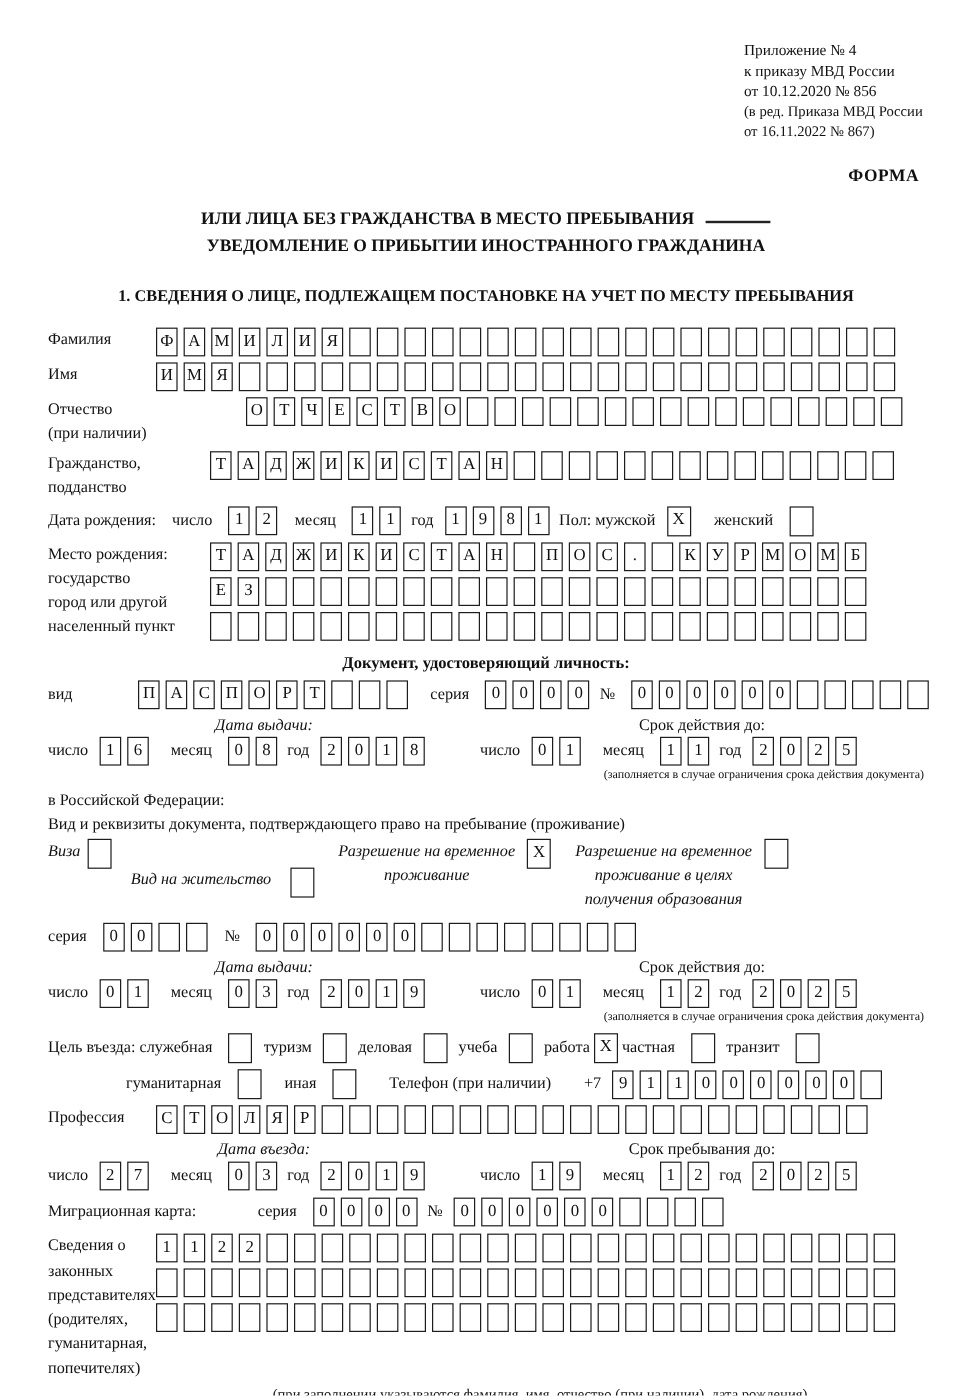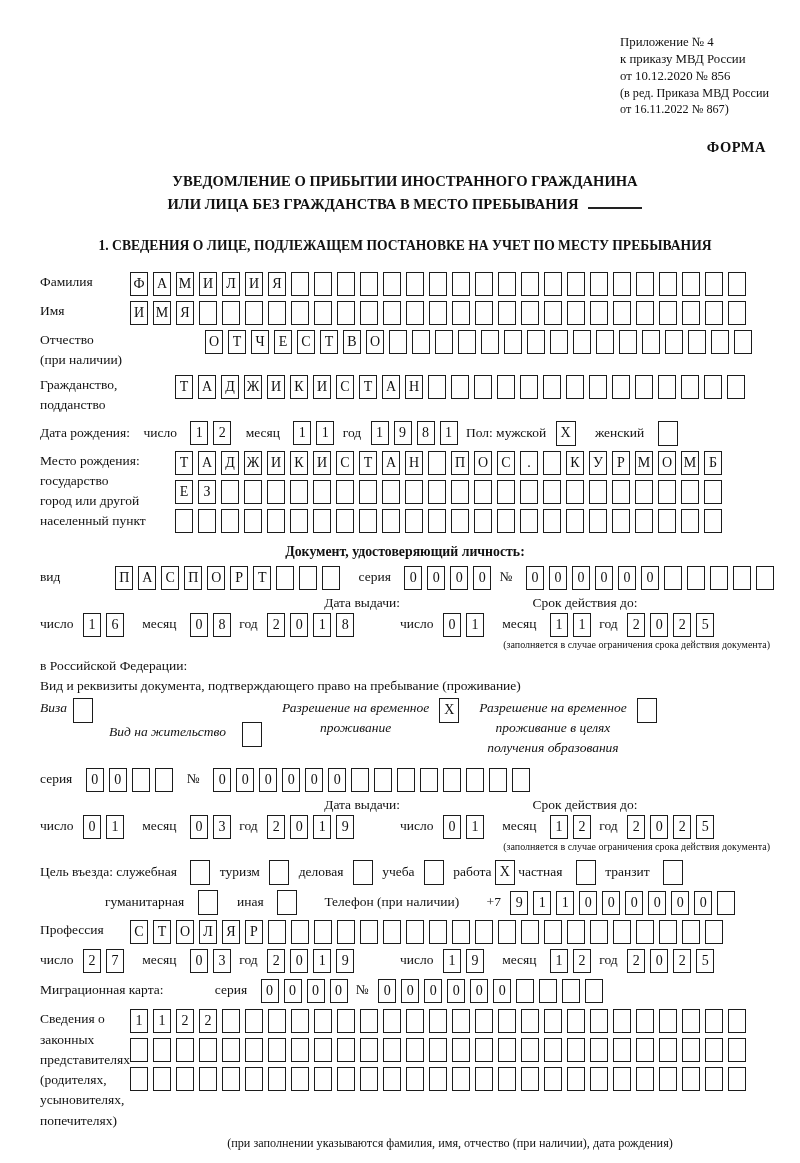--- a/index.html
+++ b/index.html
@@ -45,21 +45,21 @@
 
   .inline-row { margin-bottom:5px; white-space:nowrap; }
   .gap6 { display:inline-block; width:6px; }
   .gap10 { display:inline-block; width:10px; }
   .gap16 { display:inline-block; width:16px; }
   .gap24 { display:inline-block; width:24px; }
 
   .center-bold { text-align:center; font-weight:bold; font-size:13.8px; margin:6px 0 6px 0; }
 
   .dhead { display:flex; margin:4px 0 2px 0; }
-  .dhead .left  { width:360px; text-align:right; }
+  .dhead .left  { width:360px; text-align:center;font-style:italic; }
   .dhead .right { flex:1; text-align:center; }
   .drow { display:flex; margin-bottom:2px;align-items:flex-end; }
   .drow .left { width:360px; white-space:nowrap; }
   .drow .right { white-space:nowrap; }
   .note-right { text-align:right; font-size:10px; margin:1px 0 8px 0; }
 
   .permit-type-row { display:flex; align-items:flex-start; margin:4px 0 10px 0; }
   .permit-type-row .opt { display:flex; align-items:flex-start; }
   .permit-type-row .optlbl { text-align:center; line-height:1.5;font-style:italic; } .ml16 { margin-left:16px;margin-top:24px; } .ml20 { margin-left:20px; }
 
@@ -73,22 +73,22 @@
   <div class="req-block">
     <div>Приложение № 4</div>
     <div>к приказу МВД России</div>
     <div>от 10.12.2020 № 856</div>
     <div class="sm">(в ред. Приказа МВД России</div>
     <div class="sm">от 16.11.2022 № 867)</div>
   </div>
   <div class="forma">ФОРМА</div>
 
   <div class="title">
+    <div><span>ИЛИ ЛИЦА БЕЗ ГРАЖДАНСТВА В МЕСТО ПРЕБЫВАНИЯ</span><span class="blank-line"></span></div>
     <div>УВЕДОМЛЕНИЕ О ПРИБЫТИИ ИНОСТРАННОГО ГРАЖДАНИНА</div>
-    <div><span>ИЛИ ЛИЦА БЕЗ ГРАЖДАНСТВА В МЕСТО ПРЕБЫВАНИЯ</span><span class="blank-line"></span></div>
   </div>
 
   <div class="sec-head">1. СВЕДЕНИЯ О ЛИЦЕ, ПОДЛЕЖАЩЕМ ПОСТАНОВКЕ НА УЧЕТ ПО МЕСТУ ПРЕБЫВАНИЯ</div>
 
   <div class="row">
     <span class="lblcol w90">Фамилия</span>
     <span class="cells"><span class="cell">Ф</span><span class="cell">А</span><span class="cell">М</span><span class="cell">И</span><span class="cell">Л</span><span class="cell">И</span><span class="cell">Я</span><span class="cell"></span><span class="cell"></span><span class="cell"></span><span class="cell"></span><span class="cell"></span><span class="cell"></span><span class="cell"></span><span class="cell"></span><span class="cell"></span><span class="cell"></span><span class="cell"></span><span class="cell"></span><span class="cell"></span><span class="cell"></span><span class="cell"></span><span class="cell"></span><span class="cell"></span><span class="cell"></span><span class="cell"></span><span class="cell"></span></span>
   </div>
 
   <div class="row">
@@ -265,20 +265,24 @@
     <span>Телефон (при наличии)</span><span class="gap24"></span>
     <span>+7</span><span class="gap6"></span>
     <span class="cells"><span class="cell">9</span><span class="cell">1</span><span class="cell">1</span><span class="cell">0</span><span class="cell">0</span><span class="cell">0</span><span class="cell">0</span><span class="cell">0</span><span class="cell">0</span><span class="cell"></span></span>
   </div>
 
   <div class="row">
     <span class="lblcol w90">Профессия</span>
     <span class="cells"><span class="cell">С</span><span class="cell">Т</span><span class="cell">О</span><span class="cell">Л</span><span class="cell">Я</span><span class="cell">Р</span><span class="cell"></span><span class="cell"></span><span class="cell"></span><span class="cell"></span><span class="cell"></span><span class="cell"></span><span class="cell"></span><span class="cell"></span><span class="cell"></span><span class="cell"></span><span class="cell"></span><span class="cell"></span><span class="cell"></span><span class="cell"></span><span class="cell"></span><span class="cell"></span><span class="cell"></span><span class="cell"></span><span class="cell"></span><span class="cell"></span></span>
   </div>
 
+  <div class="dhead">
+    <span class="left">Дата въезда:</span>
+    <span class="right">Срок пребывания до:</span>
+  </div>
   <div class="drow">
     <span class="left">
       <span>число</span><span class="gap6"></span>
       <span class="cells"><span class="cell">2</span><span class="cell">7</span></span><span class="gap10"></span>
       <span>месяц</span><span class="gap10"></span>
       <span class="cells"><span class="cell">0</span><span class="cell">3</span></span>
       <span>год</span><span class="gap6"></span>
       <span class="cells"><span class="cell">2</span><span class="cell">0</span><span class="cell">1</span><span class="cell">9</span></span>
     </span>
     <span class="right">
@@ -298,21 +302,21 @@
     <span>№</span><span class="gap6"></span>
     <span class="cells"><span class="cell">0</span><span class="cell">0</span><span class="cell">0</span><span class="cell">0</span><span class="cell">0</span><span class="cell">0</span><span class="cell"></span><span class="cell"></span><span class="cell"></span><span class="cell"></span></span>
   </div>
 
   <div class="row" style="margin-top:6px;">
     <span class="lblcol w90">
       <span>Сведения о</span><br>
       <span>законных</span><br>
       <span>представителях</span><br>
       <span>(родителях,</span><br>
-      <span>усыновителях,</span><br>
+      <span>гуманитарная,</span><br>
       <span>попечителях)</span>
     </span>
     <span class="cellrows" style="margin-left:0;">
       <span class="cells"><span class="cell">1</span><span class="cell">1</span><span class="cell">2</span><span class="cell">2</span><span class="cell"></span><span class="cell"></span><span class="cell"></span><span class="cell"></span><span class="cell"></span><span class="cell"></span><span class="cell"></span><span class="cell"></span><span class="cell"></span><span class="cell"></span><span class="cell"></span><span class="cell"></span><span class="cell"></span><span class="cell"></span><span class="cell"></span><span class="cell"></span><span class="cell"></span><span class="cell"></span><span class="cell"></span><span class="cell"></span><span class="cell"></span><span class="cell"></span><span class="cell"></span></span>
       <span class="cells"><span class="cell"></span><span class="cell"></span><span class="cell"></span><span class="cell"></span><span class="cell"></span><span class="cell"></span><span class="cell"></span><span class="cell"></span><span class="cell"></span><span class="cell"></span><span class="cell"></span><span class="cell"></span><span class="cell"></span><span class="cell"></span><span class="cell"></span><span class="cell"></span><span class="cell"></span><span class="cell"></span><span class="cell"></span><span class="cell"></span><span class="cell"></span><span class="cell"></span><span class="cell"></span><span class="cell"></span><span class="cell"></span><span class="cell"></span><span class="cell"></span></span>
       <span class="cells"><span class="cell"></span><span class="cell"></span><span class="cell"></span><span class="cell"></span><span class="cell"></span><span class="cell"></span><span class="cell"></span><span class="cell"></span><span class="cell"></span><span class="cell"></span><span class="cell"></span><span class="cell"></span><span class="cell"></span><span class="cell"></span><span class="cell"></span><span class="cell"></span><span class="cell"></span><span class="cell"></span><span class="cell"></span><span class="cell"></span><span class="cell"></span><span class="cell"></span><span class="cell"></span><span class="cell"></span><span class="cell"></span><span class="cell"></span><span class="cell"></span></span>
     </span>
   </div>
 
   <div class="foot-note">(при заполнении указываются фамилия, имя, отчество (при наличии), дата рождения)</div>

